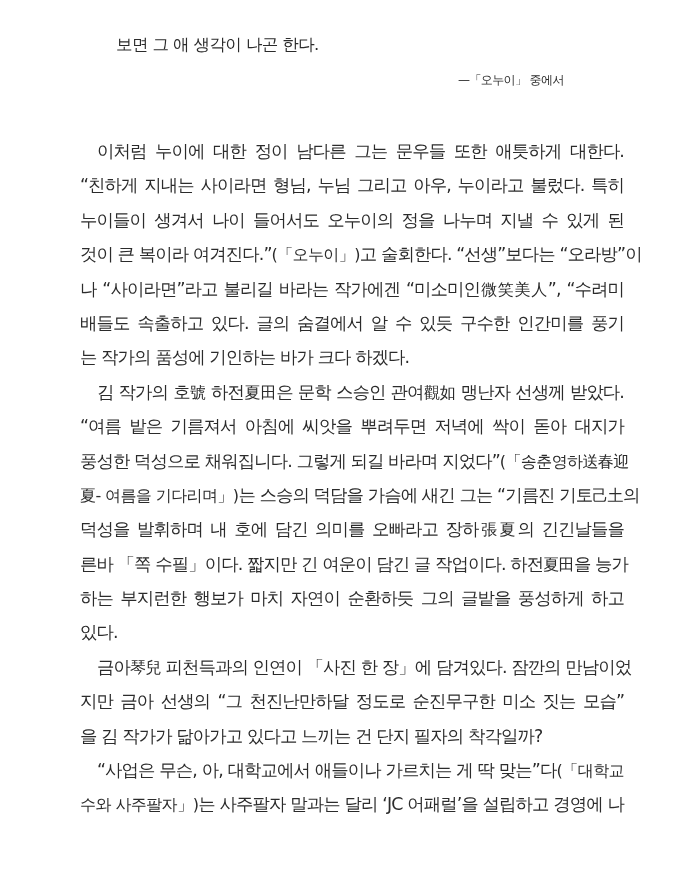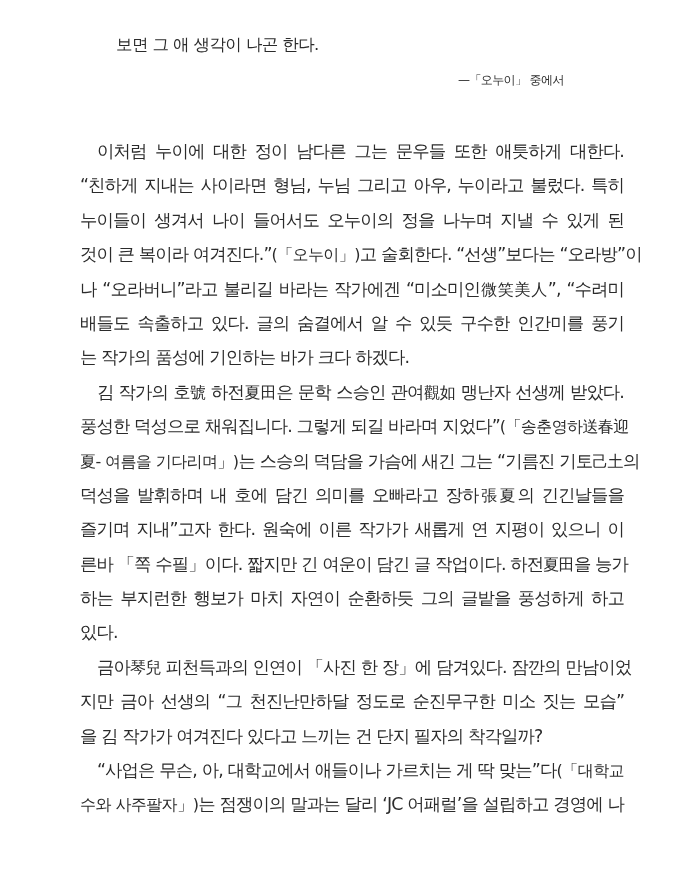--- a/index.html
+++ b/index.html
@@ -72,34 +72,34 @@
 
   <div class="quote-line">보면 그 애 생각이 나곤 한다.</div>
   <div class="quote-source">—「오누이」 중에서</div>
 
   <div class="body-text">
 
     <div class="line indent"><span>이처럼 누이에 대한 정이 남다른 그는 문우들 또한 애틋하게 대한다.</span></div>
     <div class="line"><span>“친하게 지내는 사이라면 형님, 누님 그리고 아우, 누이라고 불렀다. 특히</span></div>
     <div class="line"><span>누이들이 생겨서 나이 들어서도 오누이의 정을 나누며 지낼 수 있게 된</span></div>
     <div class="line"><span>것이 큰 복이라 여겨진다.”</span><span class="small">(「오누이」)</span><span>고 술회한다. “선생”보다는 “오라방”이</span></div>
-    <div class="line"><span>나 “오라버니”라고 불리길 바라는 작가에겐 “미소미인</span><span class="small">微笑美人</span><span>”, “수려미</span></div>
+    <div class="line"><span>나 “사이라면”라고 불리길 바라는 작가에겐 “미소미인</span><span class="small">微笑美人</span><span>”, “수려미</span></div>
     <div class="line"><span>배들도 속출하고 있다. 글의 숨결에서 알 수 있듯 구수한 인간미를 풍기</span></div>
     <div class="line last"><span>는 작가의 품성에 기인하는 바가 크다 하겠다.</span></div>
 
     <div class="line indent"><span>김 작가의 호</span><span class="small">號</span><span> 하전</span><span class="small">夏田</span><span>은 문학 스승인 관여</span><span class="small">觀如</span><span> 맹난자 선생께 받았다.</span></div>
+    <div class="line"><span>“여름 밭은 기름져서 아침에 씨앗을 뿌려두면 저녁에 싹이 돋아 대지가</span></div>
     <div class="line"><span>풍성한 덕성으로 채워집니다. 그렇게 되길 바라며 지었다”</span><span class="small">(「송춘영하送春迎</span></div>
     <div class="line"><span class="small">夏- 여름을 기다리며」)</span><span>는 스승의 덕담을 가슴에 새긴 그는 “기름진 기토</span><span class="small">己土</span><span>의</span></div>
     <div class="line"><span>덕성을 발휘하며 내 호에 담긴 의미를 오빠라고 장하</span><span class="small">張夏</span><span>의 긴긴날들을</span></div>
-    <div class="line"><span>즐기며 지내”고자 한다. 원숙에 이른 작가가 새롭게 연 지평이 있으니 이</span></div>
     <div class="line"><span>른바 「쪽 수필」이다. 짧지만 긴 여운이 담긴 글 작업이다. 하전</span><span class="small">夏田</span><span>을 능가</span></div>
     <div class="line"><span>하는 부지런한 행보가 마치 자연이 순환하듯 그의 글밭을 풍성하게 하고</span></div>
     <div class="line last"><span>있다.</span></div>
 
     <div class="line indent"><span>금아</span><span class="small">琴兒</span><span> 피천득과의 인연이 「사진 한 장」에 담겨있다. 잠깐의 만남이었</span></div>
     <div class="line"><span>지만 금아 선생의 “그 천진난만하달 정도로 순진무구한 미소 짓는 모습”</span></div>
-    <div class="line last"><span>을 김 작가가 여겨진다 있다고 느끼는 건 단지 필자의 착각일까?</span></div>
+    <div class="line last"><span>을 김 작가가 닮아가고 있다고 느끼는 건 단지 필자의 착각일까?</span></div>
 
     <div class="line indent"><span>“사업은 무슨, 아, 대학교에서 애들이나 가르치는 게 딱 맞는”다</span><span class="small">(「대학교</span></div>
-    <div class="line"><span class="small">수와 사주팔자」)</span><span>는 점쟁이의 말과는 달리 ‘JC 어패럴’을 설립하고 경영에 나</span></div>
+    <div class="line"><span class="small">수와 사주팔자」)</span><span>는 사주팔자 말과는 달리 ‘JC 어패럴’을 설립하고 경영에 나</span></div>
 
   </div>
 </div>
 
 </body></html>

